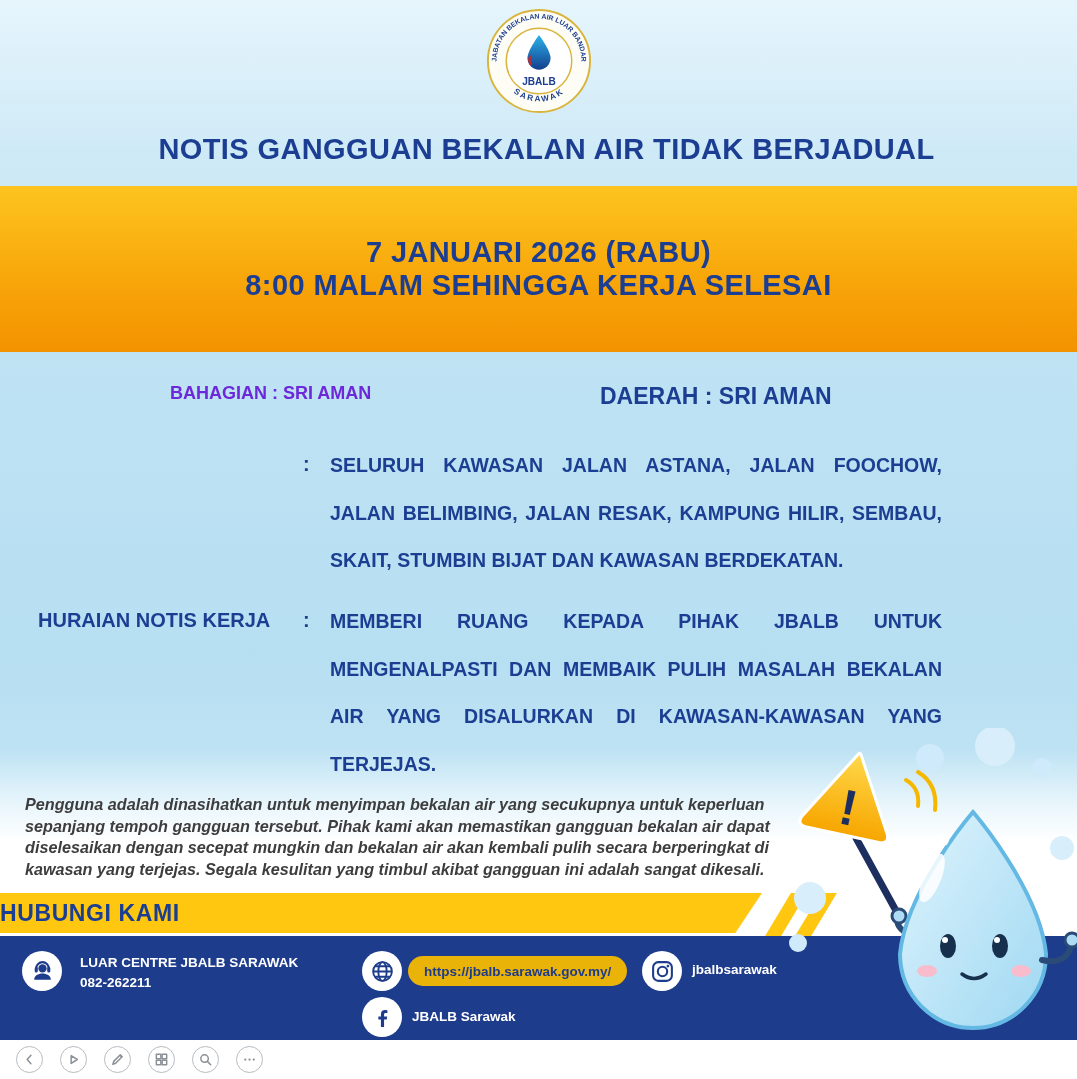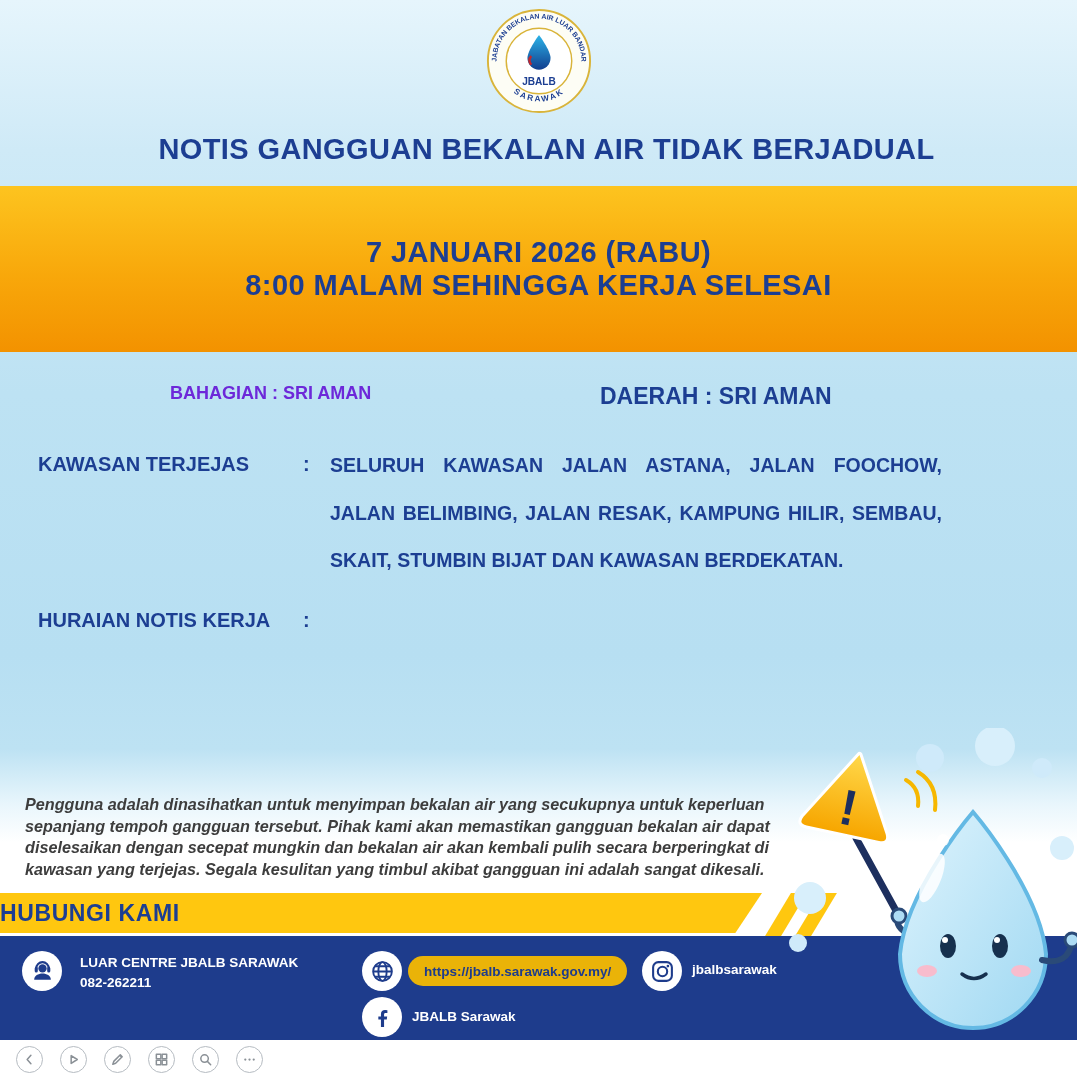--- a/index.html
+++ b/index.html
@@ -114,26 +114,26 @@
   <h1 class="title">NOTIS GANGGUAN BEKALAN AIR TIDAK BERJADUAL</h1>
 
   <div class="band-orange">
     <div class="line">7 JANUARI 2026 (RABU)</div>
     <div class="line">8:00 MALAM SEHINGGA KERJA SELESAI</div>
   </div>
 
   <span class="bahagian">BAHAGIAN : SRI AMAN</span>
   <span class="daerah">DAERAH : SRI AMAN</span>
 
-  <span class="detail-label row1-label">KAWASAN TERJEJAS</span>
   <span class="detail-colon row1-colon">:</span>
   <p class="detail-value row1-value">SELURUH KAWASAN JALAN ASTANA, JALAN FOOCHOW, JALAN BELIMBING, JALAN RESAK, KAMPUNG HILIR, SEMBAU, SKAIT, STUMBIN BIJAT DAN KAWASAN BERDEKATAN.</p>
 
   <span class="detail-label row2-label">HURAIAN NOTIS KERJA</span>
   <span class="detail-colon row2-colon">:</span>
+  <p class="detail-value row2-value">MEMBERI RUANG KEPADA PIHAK JBALB UNTUK MENGENALPASTI DAN MEMBAIK PULIH MASALAH BEKALAN AIR YANG DISALURKAN DI KAWASAN-KAWASAN YANG TERJEJAS.</p>
 
   <p class="disclaimer">Pengguna adalah dinasihatkan untuk menyimpan bekalan air yang secukupnya untuk keperluan sepanjang tempoh gangguan tersebut. Pihak kami akan memastikan gangguan bekalan air dapat diselesaikan dengan secepat mungkin dan bekalan air akan kembali pulih secara berperingkat di kawasan yang terjejas. Segala kesulitan yang timbul akibat gangguan ini adalah sangat dikesali.</p>
 
   <div class="band-yellow">
     <span>HUBUNGI KAMI</span>
   </div>
   <div class="stripe stripe1"></div>
   <div class="stripe stripe2"></div>
 
   <div class="footer">

